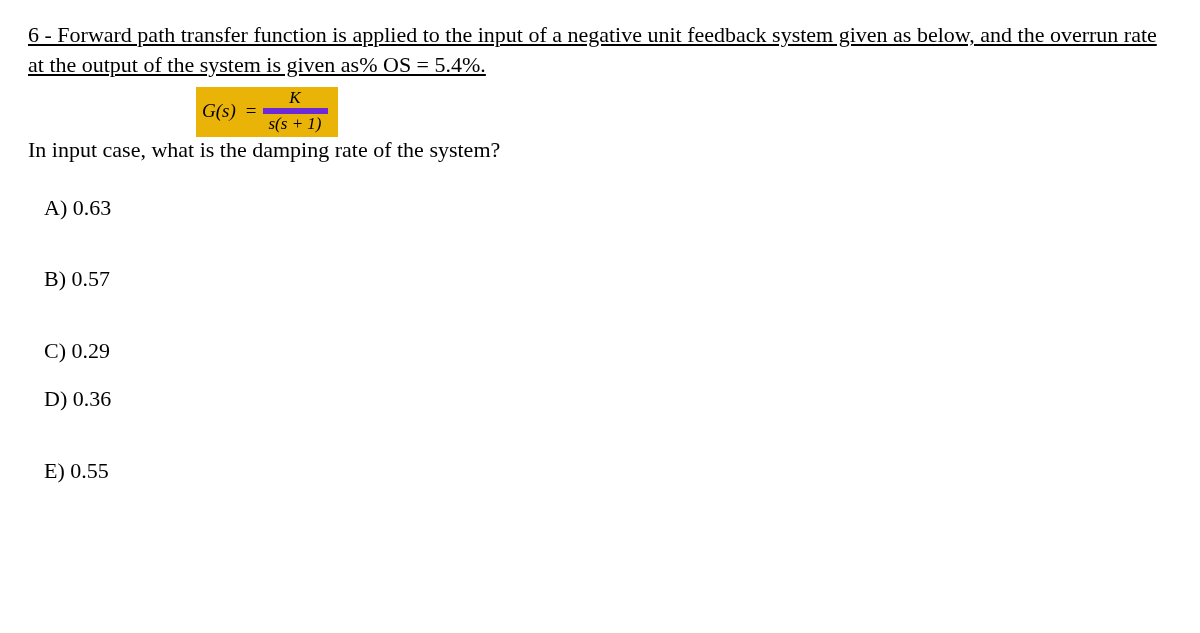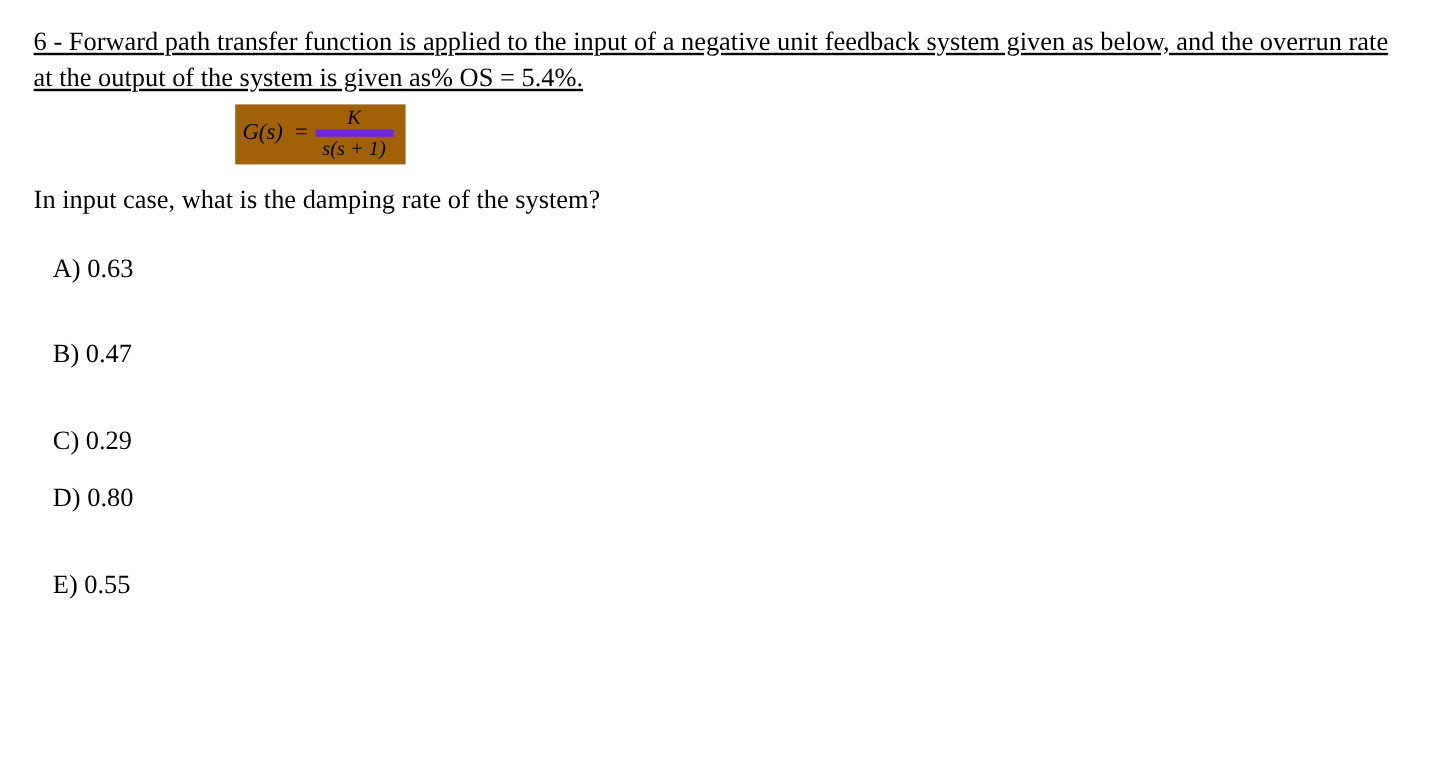--- a/index.html
+++ b/index.html
@@ -15,25 +15,25 @@
       padding: 20px 28px;
       width: 1200px;
       line-height: 1.35;
     }
     .question-text {
       margin-bottom: 6px;
       text-decoration: underline;
     }
     .formula-wrapper {
       display: inline-block;
-      background: #a16207;
+      background: #eab308;
       padding: 2px 10px 4px 6px;
       margin-left: 168px;
       margin-top: 2px;
-      margin-bottom: 16px;
+      margin-bottom: 0;
     }
     .formula {
       font-style: italic;
       font-family: "Times New Roman", Times, serif;
       display: flex;
       align-items: center;
       font-size: 19px;
     }
     .gs {
       margin-right: 4px;
@@ -93,20 +93,20 @@
       <span class="num">K</span>
       <span class="den">s(s + 1)</span>
     </span>
   </div>
 </div>
 
 <div class="question-tail">In input case, what is the damping rate of the system?</div>
 
 <div class="options">
   <div class="option opt-a">A) 0.63</div>
-  <div class="option opt-b">B) 0.47</div>
+  <div class="option opt-b">B) 0.57</div>
   <div class="option opt-c">C) 0.29</div>
-  <div class="option opt-d">D) 0.80</div>
+  <div class="option opt-d">D) 0.36</div>
   <div class="option opt-e">E) 0.55</div>
 </div>
 
 
 
 
 </body></html>

